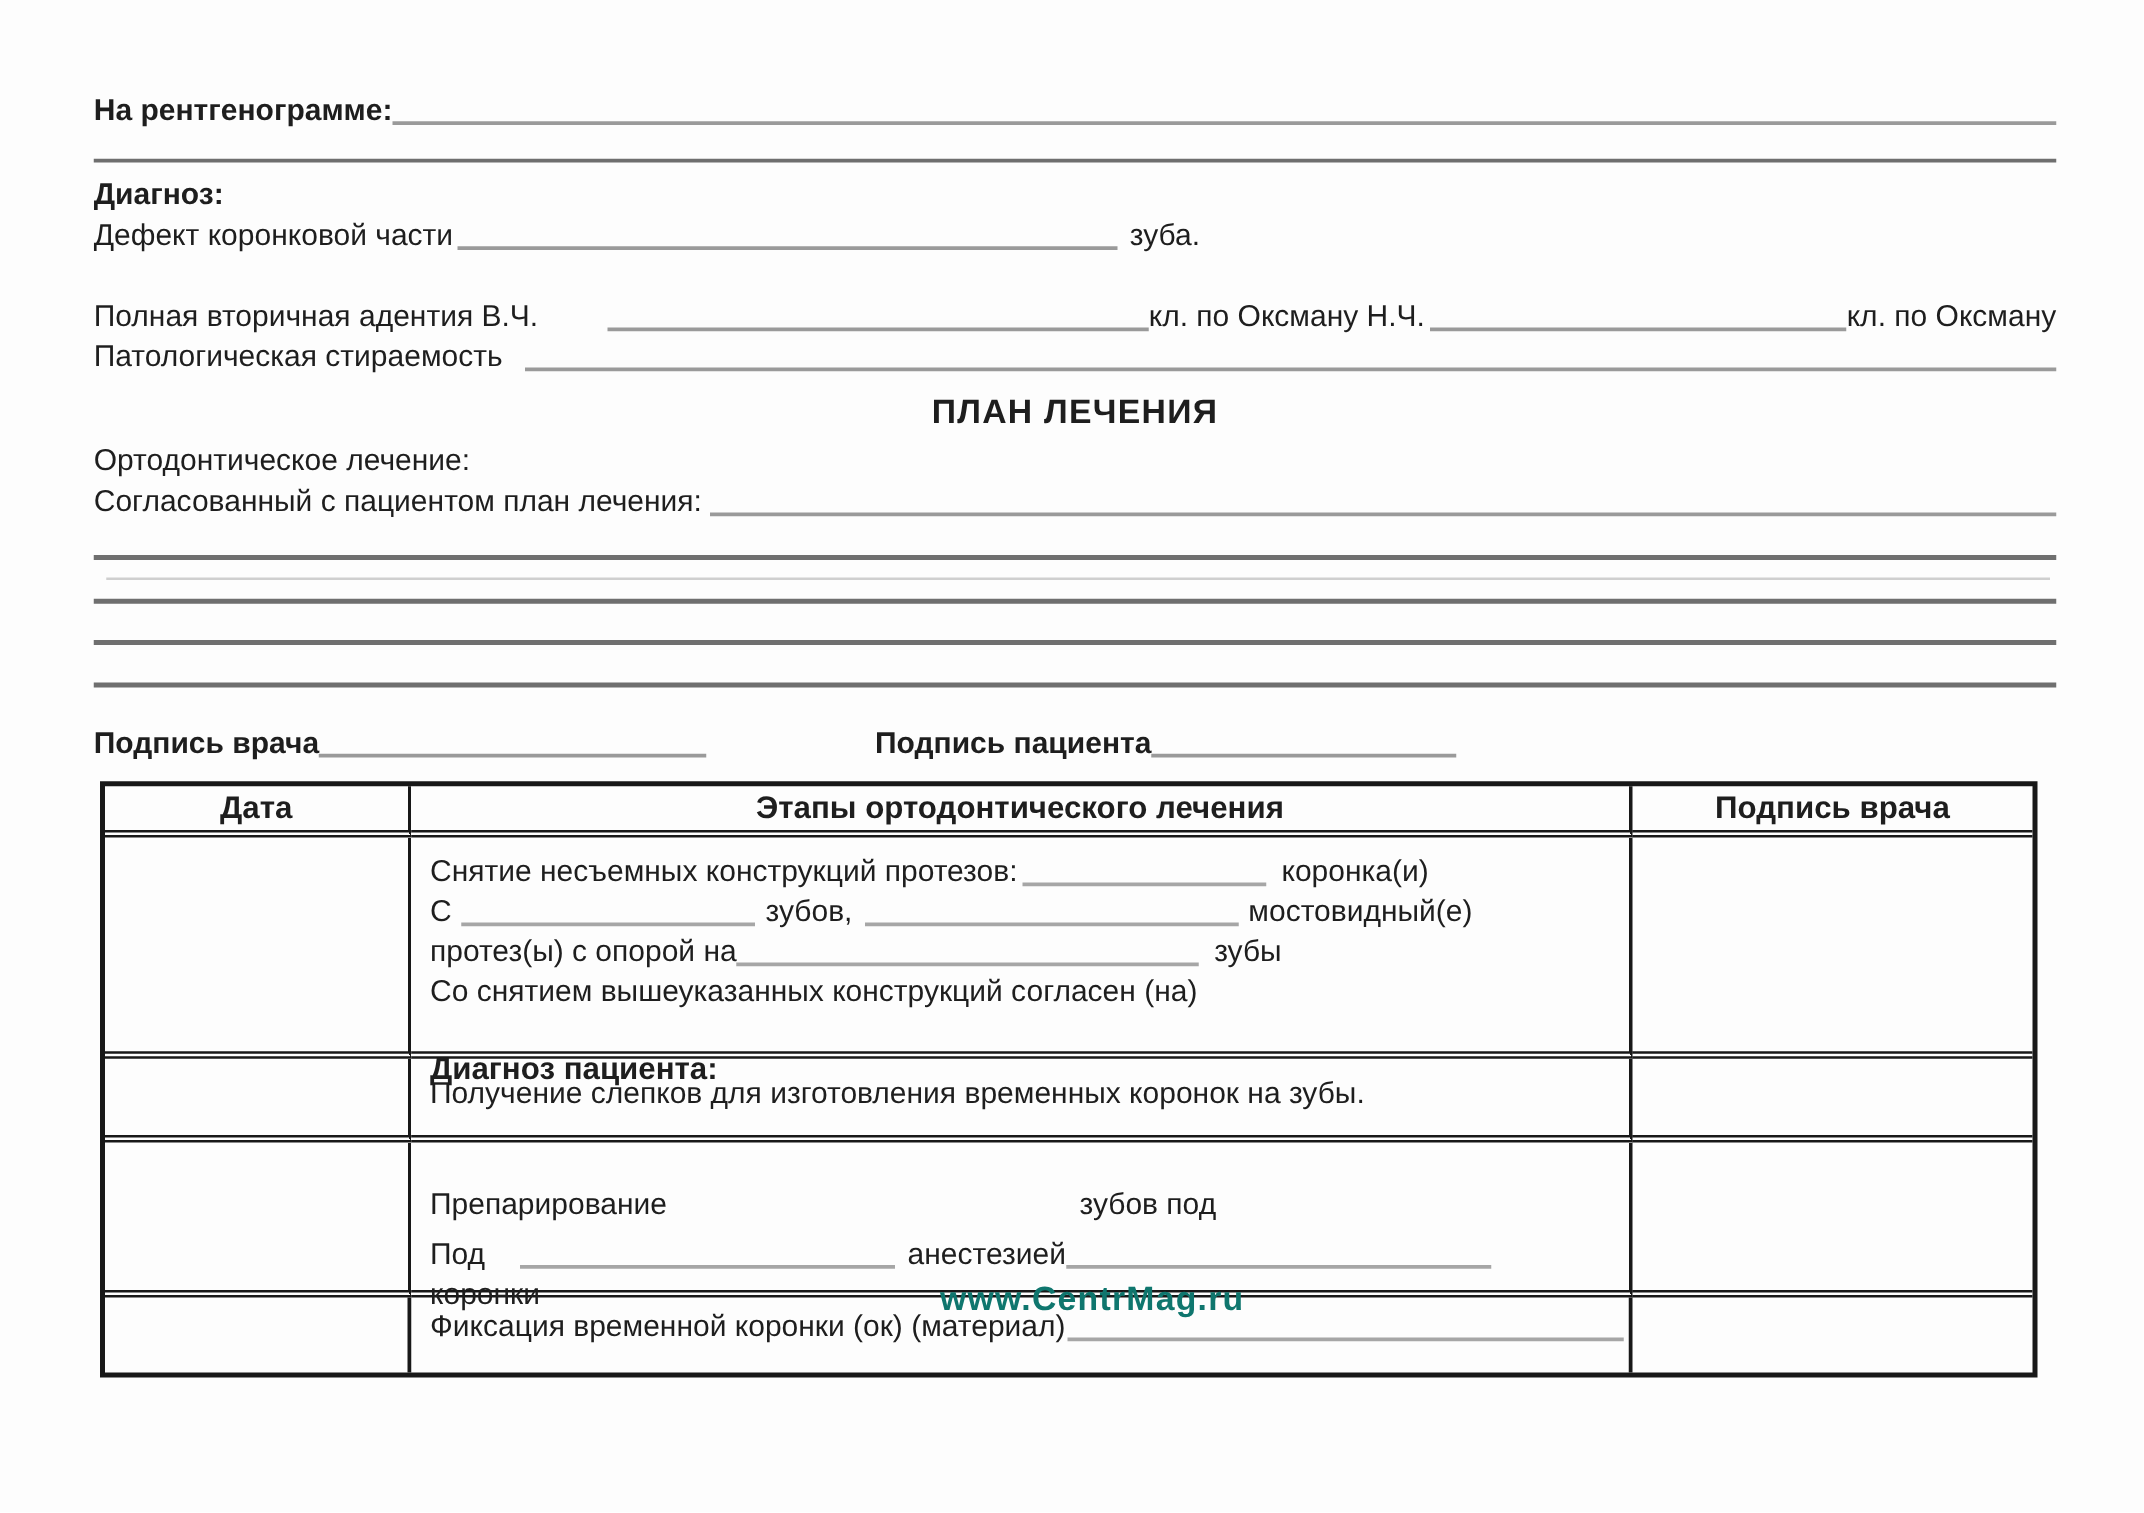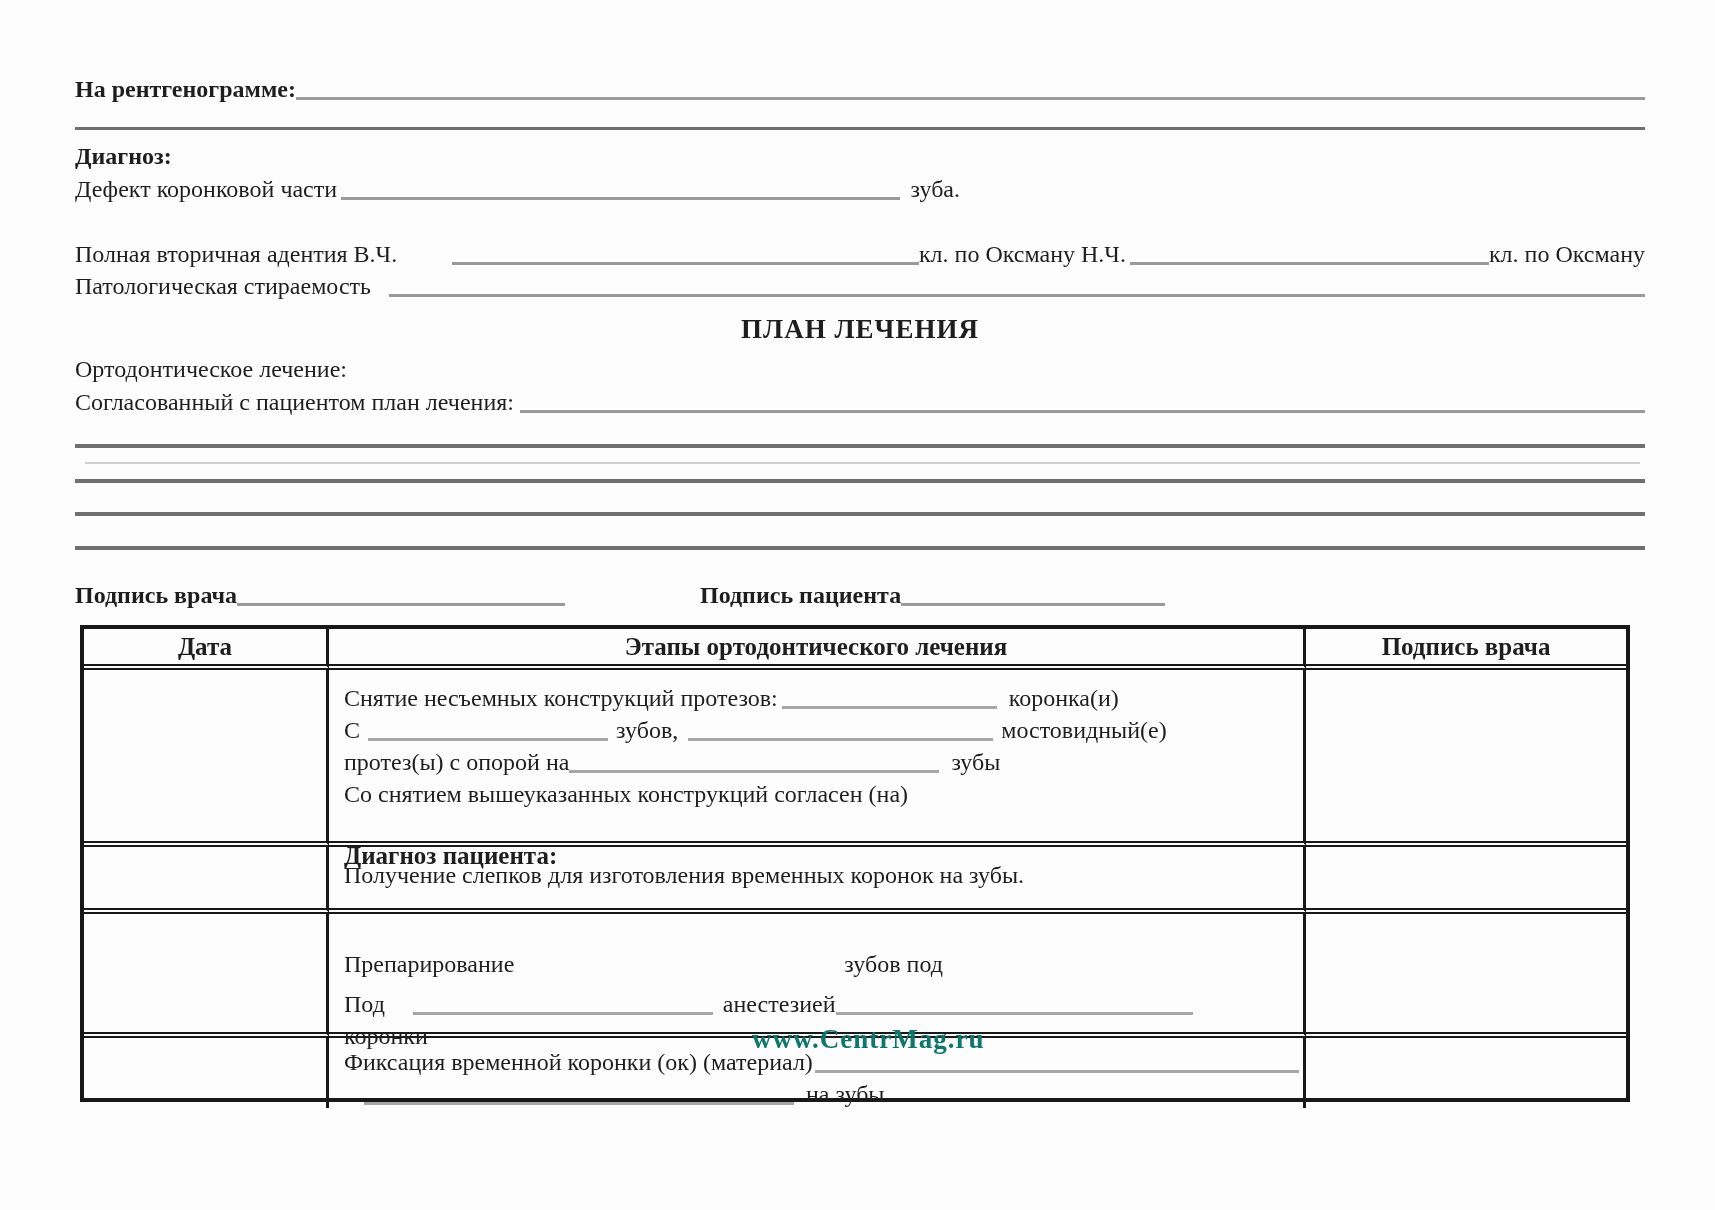--- a/index.html
+++ b/index.html
@@ -1,18 +1,18 @@
 <!DOCTYPE html>
 <html><head>
 <meta charset="utf-8">
 <style>
   html,body{margin:0;padding:0;background:#ffffff;}
   .page{
     position:relative;width:1715px;height:1210px;background:#fdfdfd;
-    font-family:Liberation Serif, serif;color:#1e1e1e;overflow:hidden;
+    font-family:Liberation Sans, sans-serif;color:#1e1e1e;overflow:hidden;
   }
   .frow{position:absolute;display:flex;align-items:flex-end;font-size:24px;line-height:1.12;white-space:nowrap;}
   .b{font-weight:bold;}
   .fill{flex:1;border-bottom:3px solid #9a9a9a;margin-bottom:3px;min-width:30px;}
   .ul{display:inline-block;border-bottom:3px solid #a6a6a6;height:18px;margin-bottom:3px;}
   .hline{position:absolute;height:0;border-bottom:4px solid #6f6f6f;}
   .hline.light{border-bottom:2px solid #cfcfcf;}
   .title{position:absolute;left:75px;width:1570px;text-align:center;font-size:27px;font-weight:bold;letter-spacing:1px;}
   
   .tbl{
@@ -157,23 +157,19 @@
       </div>
     </div>
     <div class="c lastcol"></div>
 
     <div class="c lastrow"></div>
     <div class="c lastrow cell-pad" style="padding-top:6px;">
       <div class="tl">
         <span>Фиксация временной коронки (ок) (материал)</span>
         <span class="ul" style="flex:1;margin-left:2px;margin-right:4px;"></span>
       </div>
-      <div class="tl">
-        <span class="ul" style="width:430px;margin-left:20px;"></span>
-        <span style="margin-left:12px;">на зубы</span>
-      </div>
     </div>
     <div class="c lastrow lastcol"></div>
   </div>
 
   <div class="wm" style="color: #0f766e;">www.CentrMag.ru</div>
 
 </div>
 
 </body></html>

